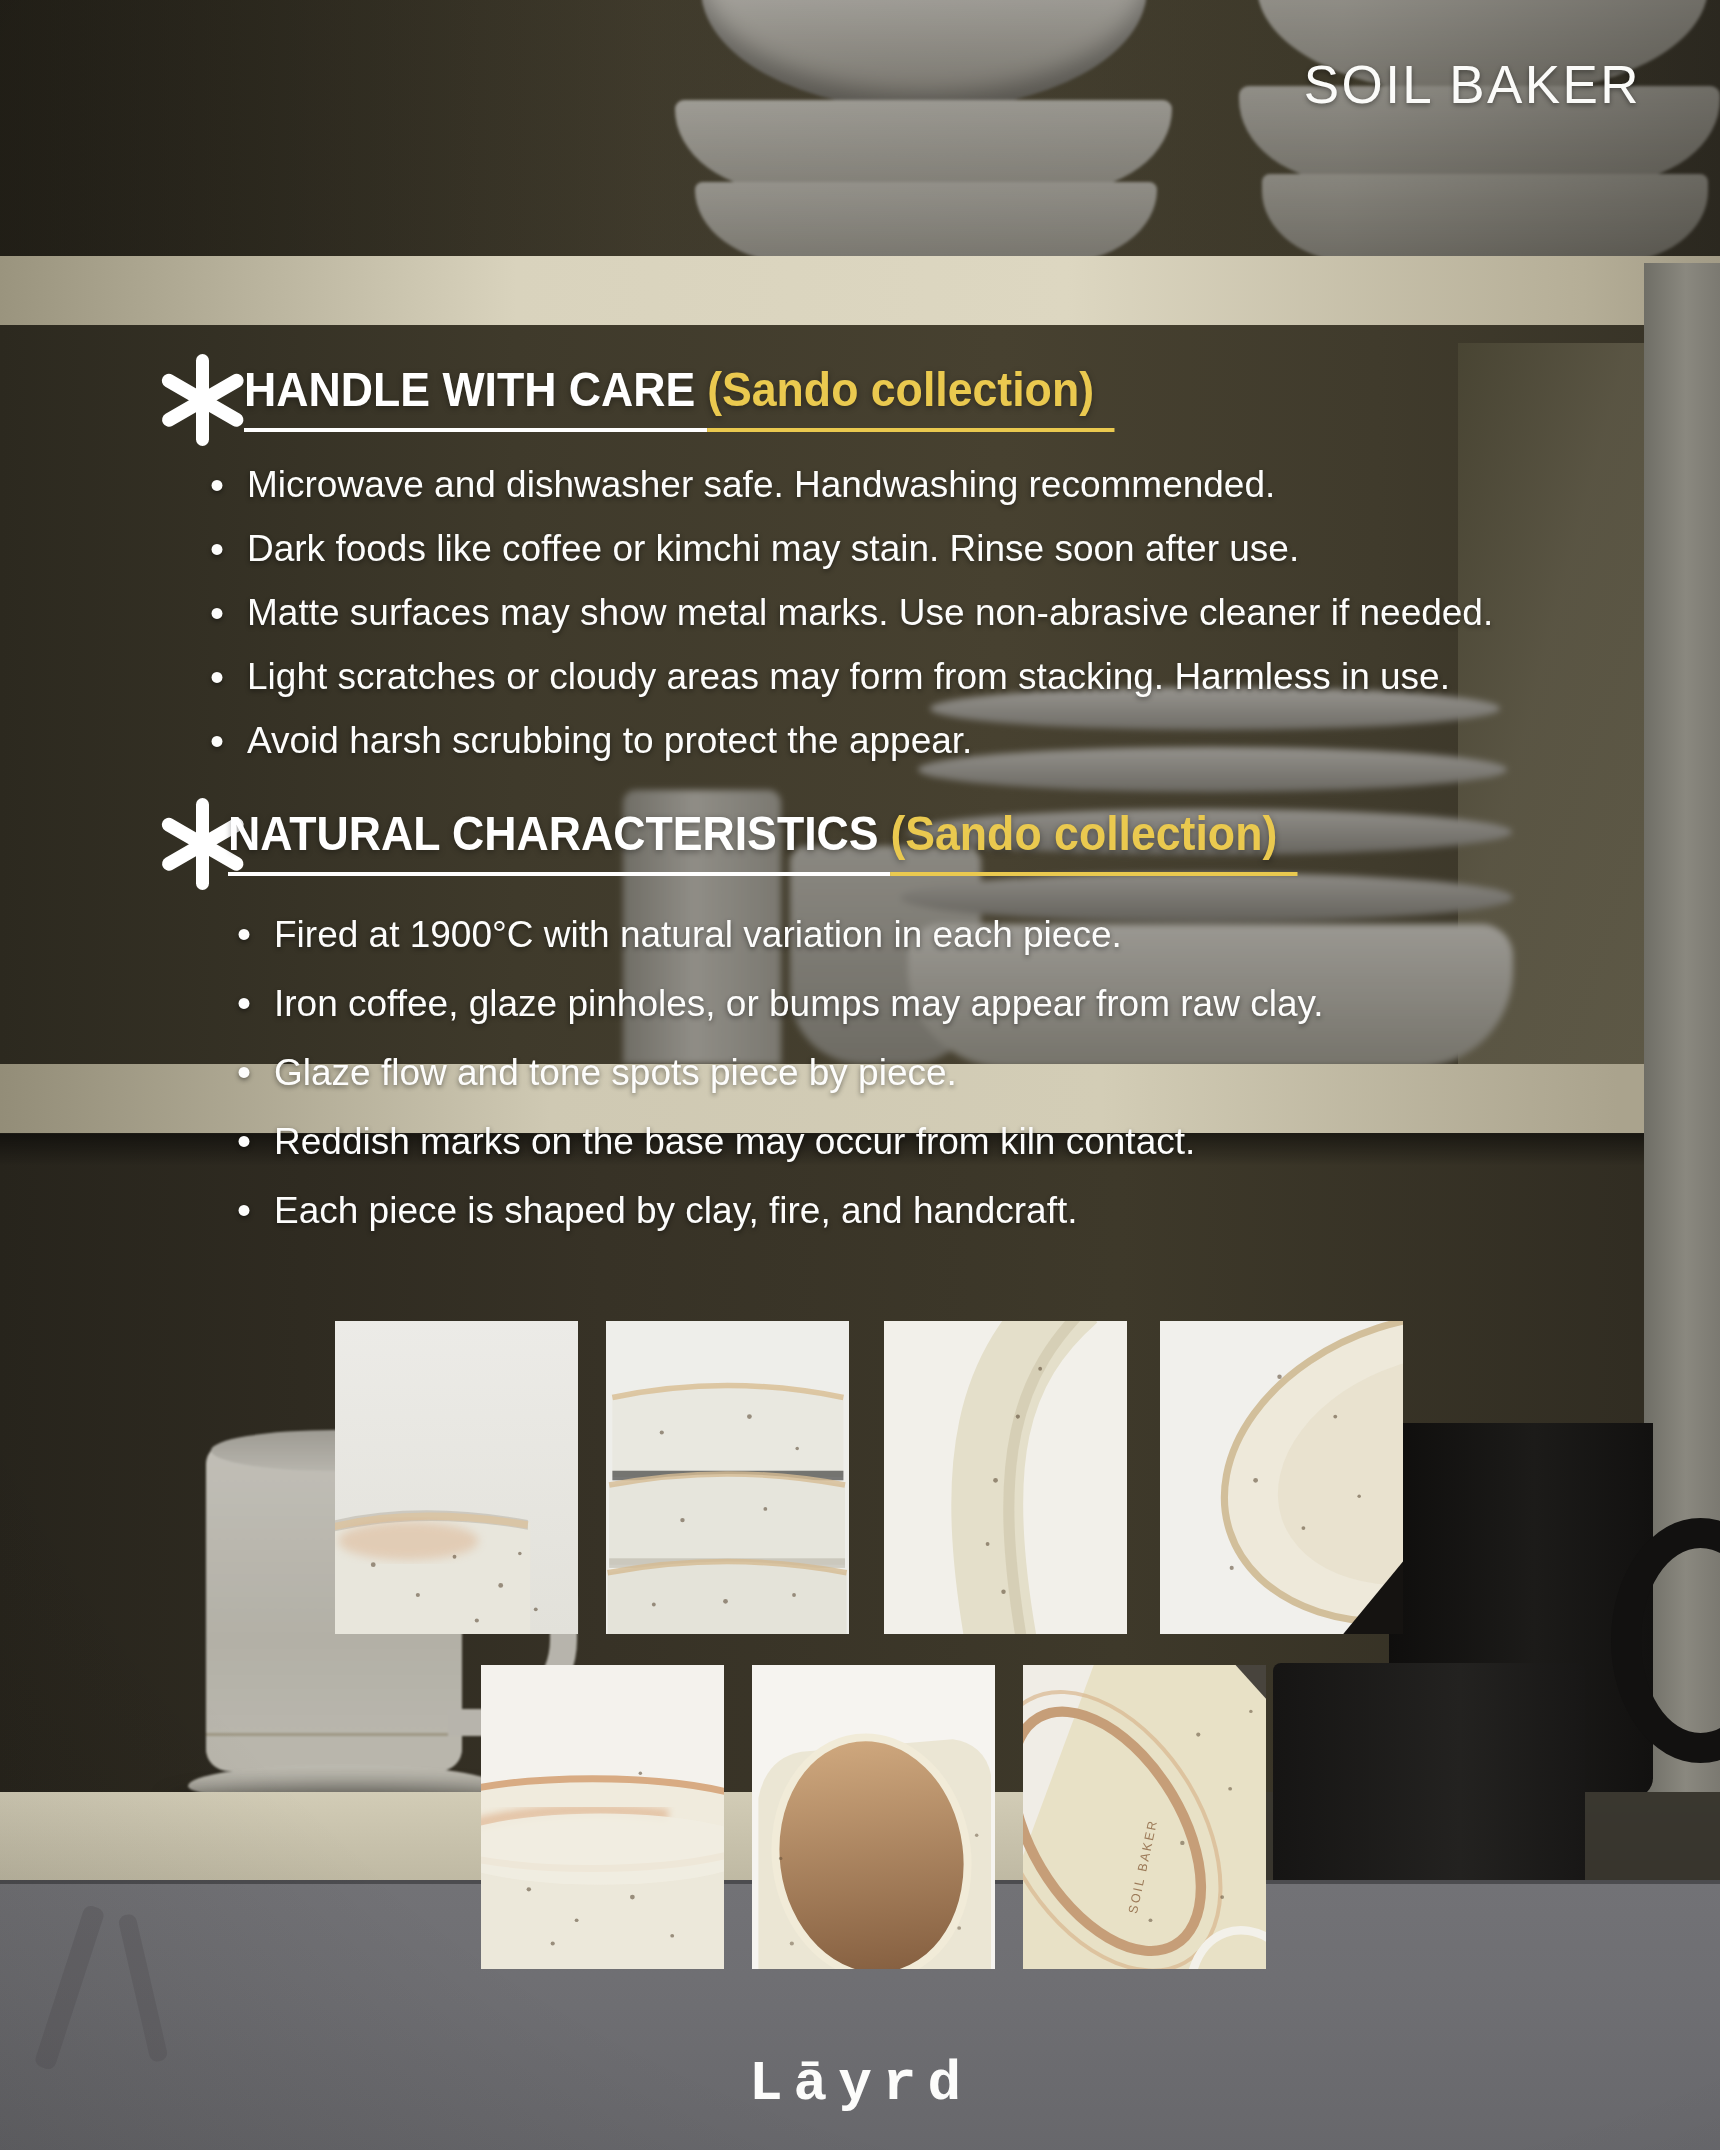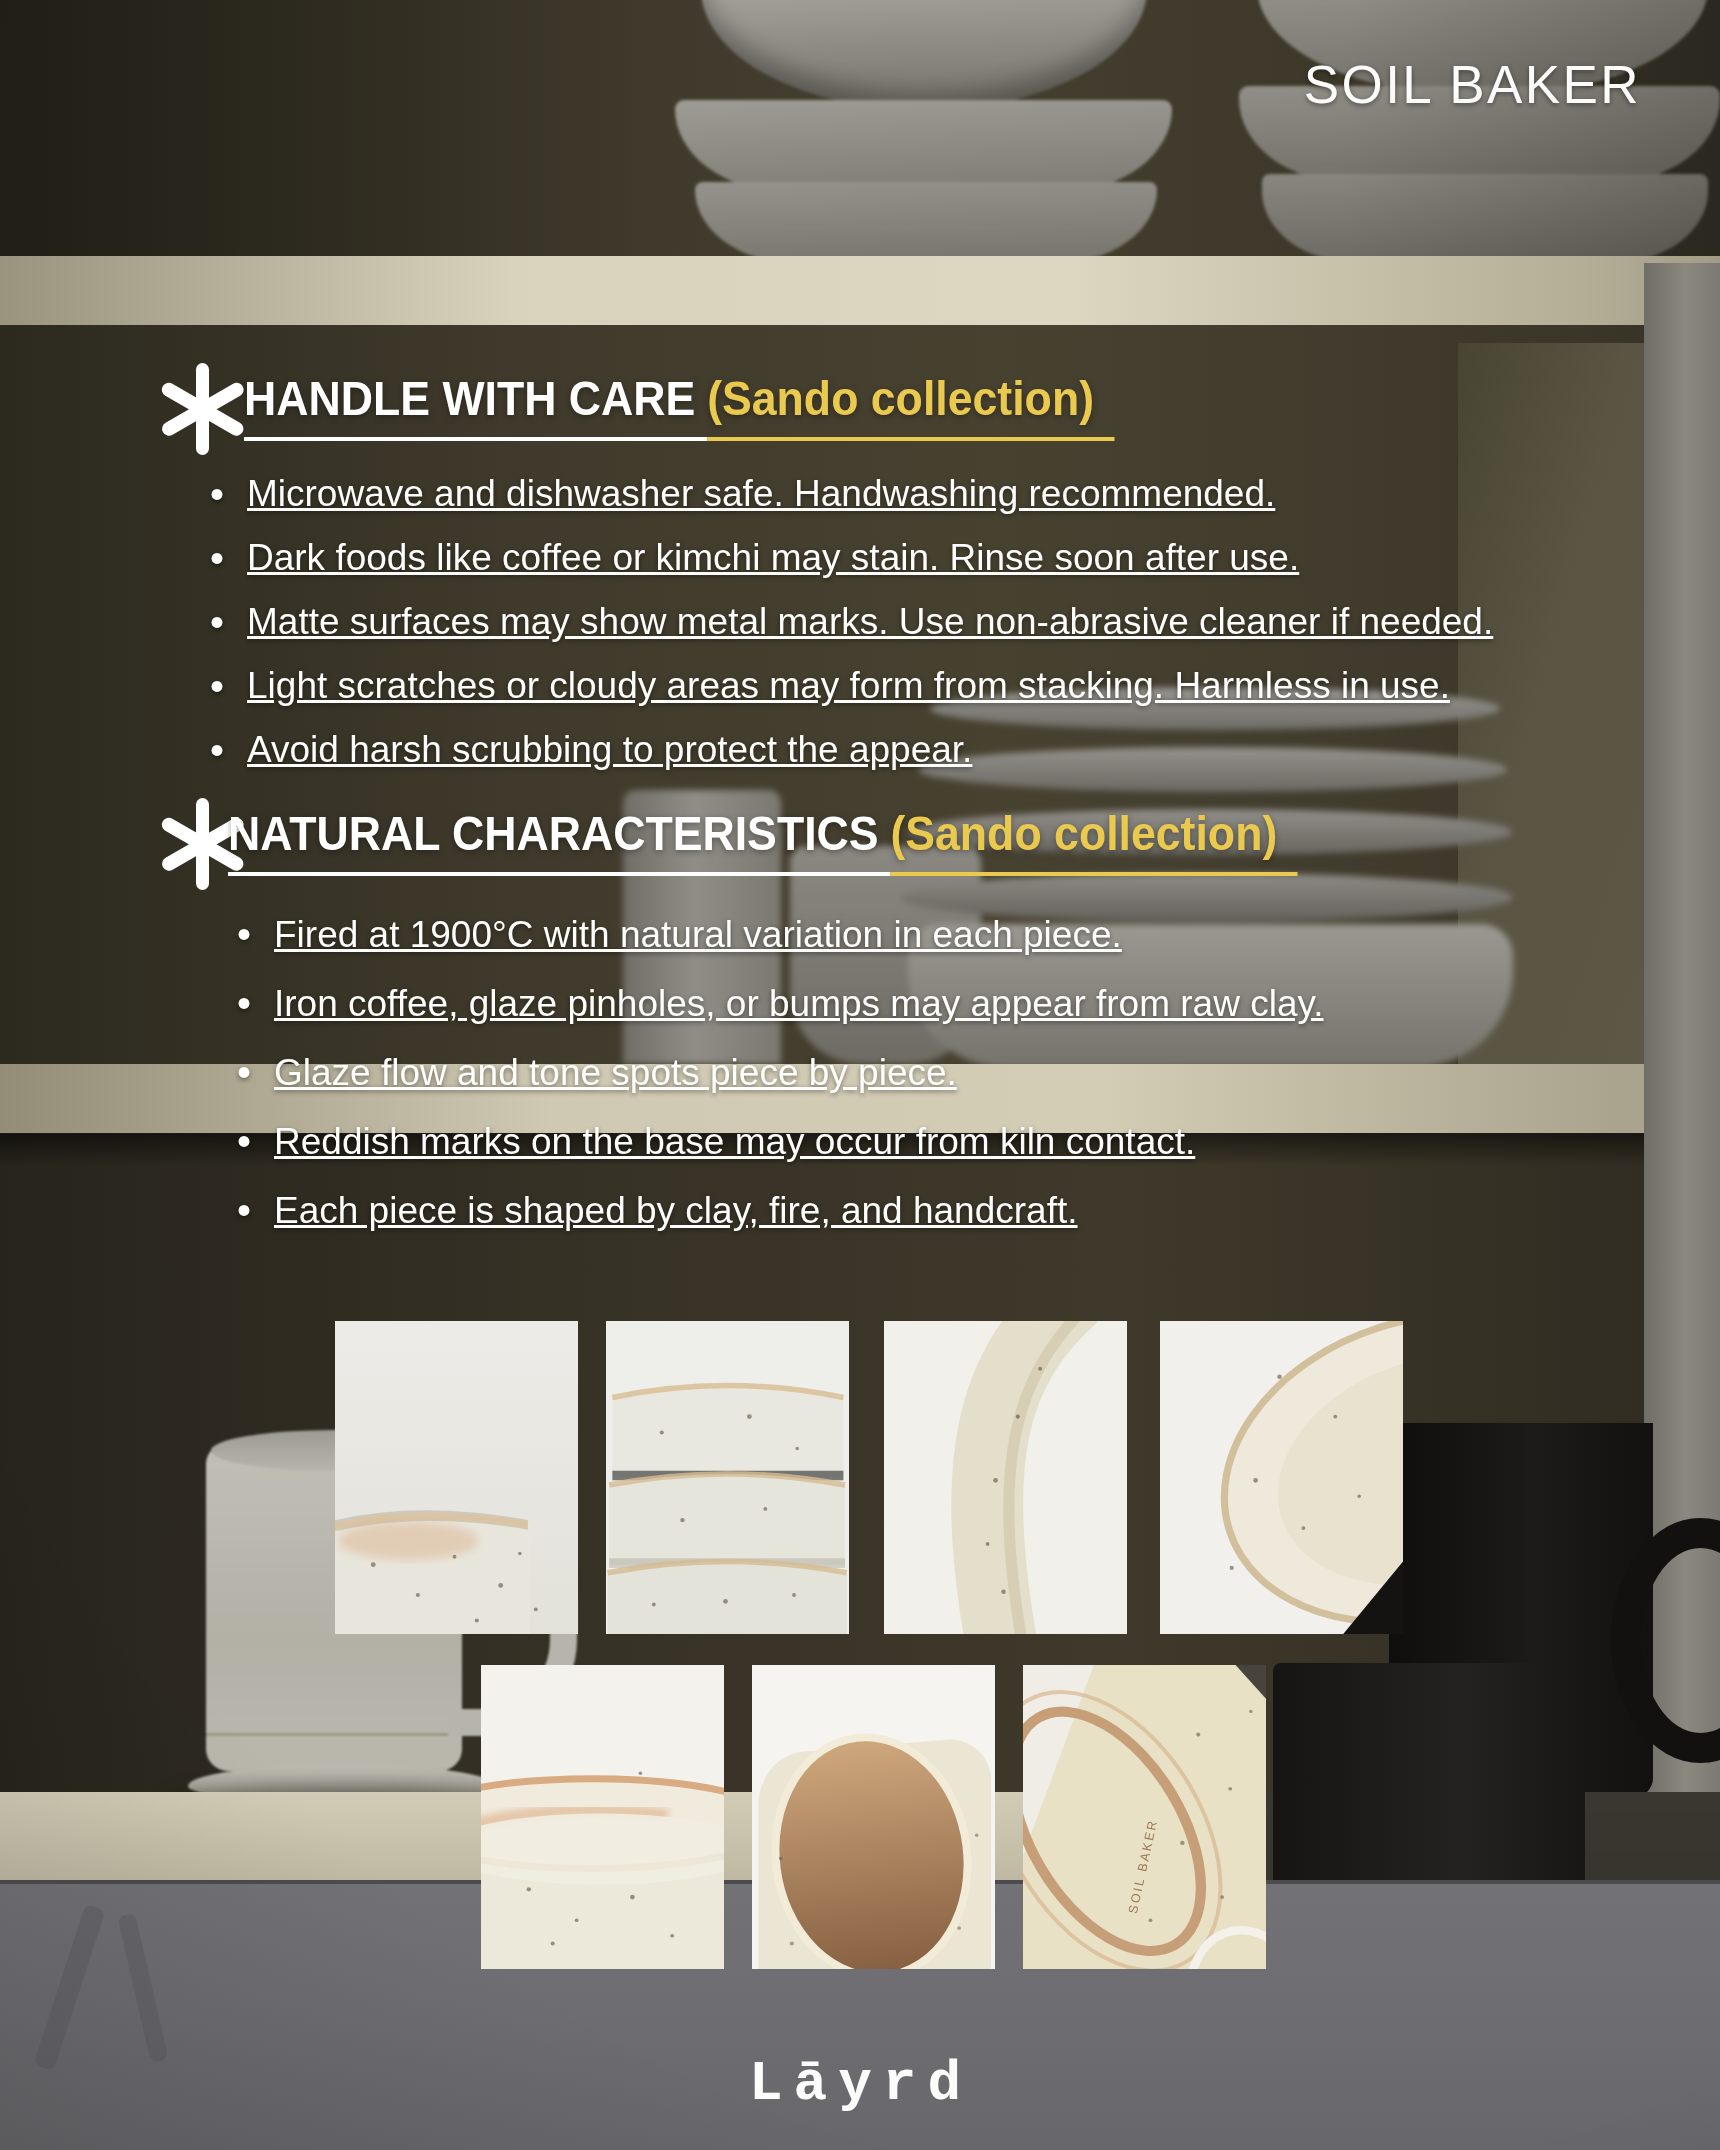--- a/index.html
+++ b/index.html
@@ -68,21 +68,21 @@
   .star i:nth-child(3){transform:rotate(120deg);}
   .heading{margin:0;font-size:48px;font-weight:700;letter-spacing:0;white-space:nowrap;
     transform:scaleX(.93);transform-origin:0 50%;text-shadow:0 1.6px 6.4px rgba(0,0,0,.35);}
   .s1 .heading{margin-left:89px;padding-top:11px;}
   .s2 .heading{margin-left:73px;padding-top:11px;}
   .heading .t-white{display:inline-block;color:#fff;border-bottom:4.8px solid #fff;
     padding-bottom:11px;padding-right:12.7px;}
   .heading .t-yellow{display:inline-block;color:#eac94f;border-bottom:4.8px solid #eac94f;
     padding-bottom:11px;padding-right:22px;}
   .bullets{list-style:none;margin:0;font-size:37px;font-weight:400;color:#fdfdfc;
-    text-shadow:0 1.6px 4.8px rgba(0,0,0,.45);text-decoration:underline;}
+    text-shadow:0 1.6px 4.8px rgba(0,0,0,.45);}
   .s1 .bullets{margin-top:21px;padding-left:92px;}
   .s2 .bullets{margin-top:24px;padding-left:119px;}
   .bullets li{position:relative;white-space:nowrap;}
   .s1 .bullets li{line-height:64px;}
   .s2 .bullets li{line-height:69px;}
   .bullets li::before{content:"•";position:absolute;left:-37px;top:0;font-size:40px;}
   .footer-logo{position:absolute;left:0;right:0;top:2052px;text-align:center;color:#fcfcfb;
     font-family:"Liberation Mono",monospace;font-weight:700;font-size:56px;letter-spacing:11px;}
 
   
@@ -141,21 +141,21 @@
   <div class="abs black-mug-b"></div>
   <div class="abs floor">
     <div class="abs chair-shadow" style="left:59px;top:19px;width:21px;height:169px;transform:rotate(18deg);"></div>
     <div class="abs chair-shadow" style="left:134px;top:29px;width:17.5px;height:150px;transform:rotate(-13deg);"></div>
   </div>
 
   <div class="abs vignette"></div>
 
   <div class="brand-logo">SOIL BAKER</div>
 
-  <div class="section s1" style="top:360px;">
+  <div class="section s1" style="top:351px;">
     <div class="star">
         <i></i>
         <i></i>
         <i></i>
       </div>
     <h2 class="heading">
       <span class="t-white">HANDLE WITH CARE</span><span class="t-yellow">(Sando collection)</span>
     </h2>
     <ul class="bullets">
       <li>Microwave and dishwasher safe. Handwashing recommended.</li>

